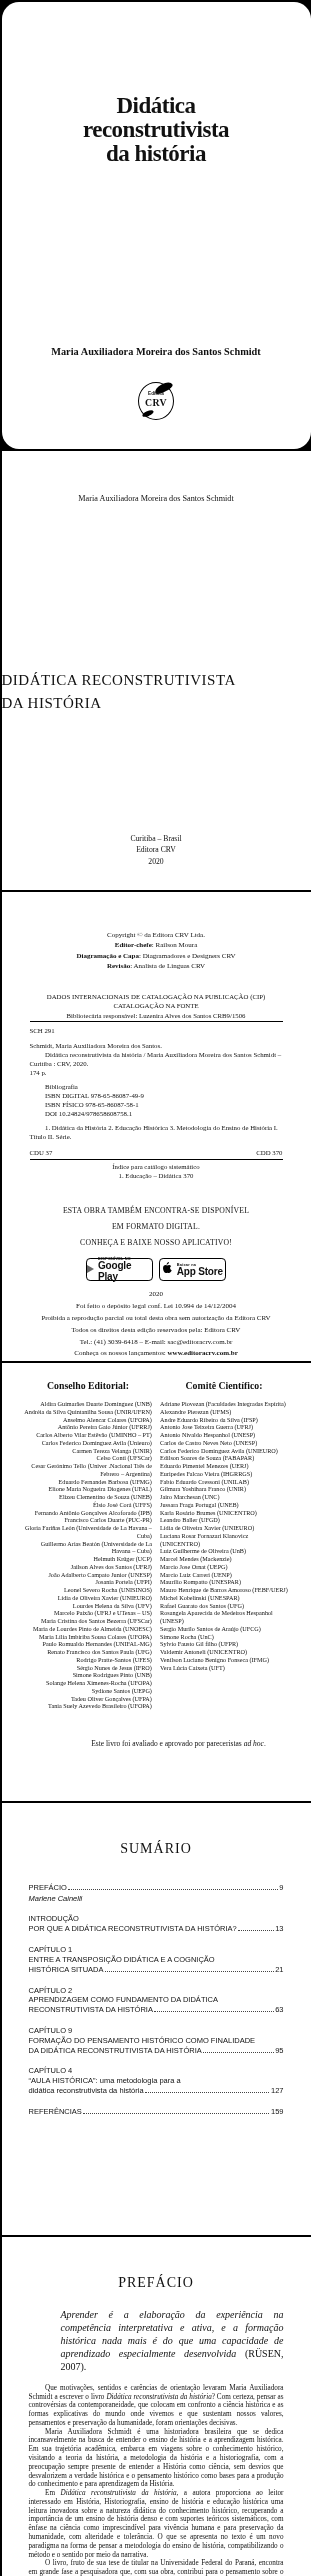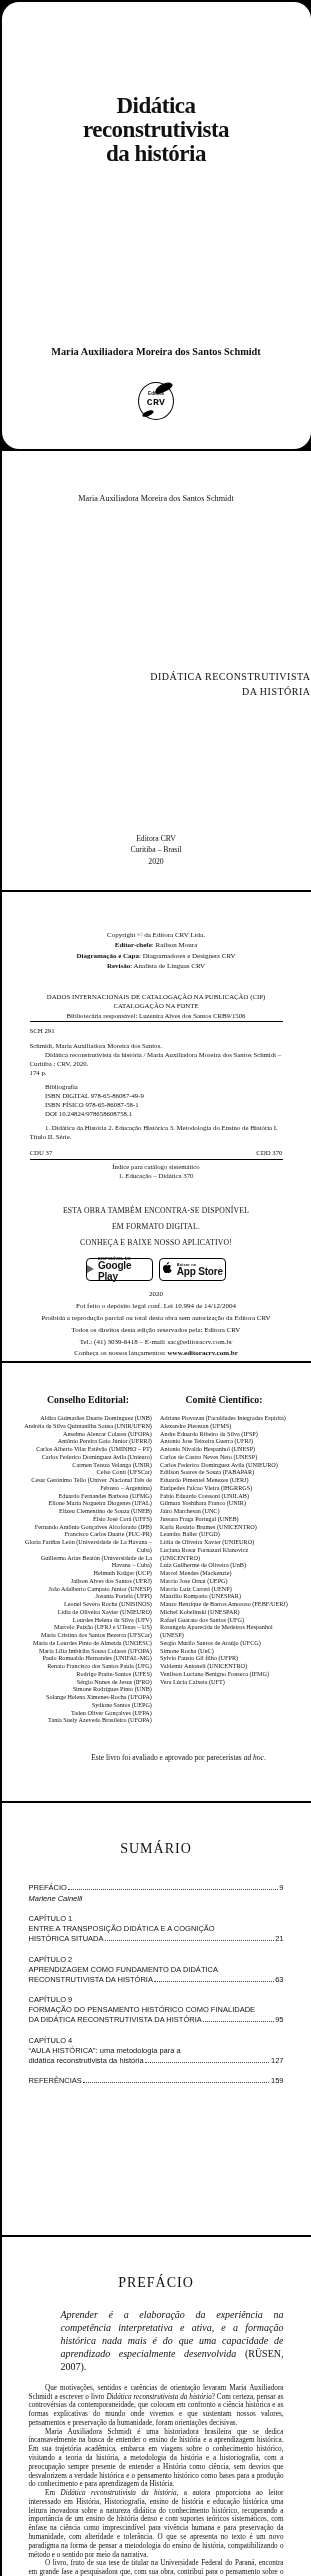--- a/index.html
+++ b/index.html
@@ -26,26 +26,26 @@
   .logo{position:absolute;left:50%;transform:translateX(-50%);width:36px;height:38px;
     border:1px solid #000;border-radius:50%;box-sizing:border-box;background:#fff;}
   .logo-cover{top:380px;}
   .logo::before{content:"";position:absolute;top:1.5px;right:0.5px;width:18.5px;height:7.7px;
     background:#000;border-radius:50%/65% 65% 35% 35%;transform:rotate(-27deg);}
   .logo::after{content:"";position:absolute;bottom:2.1px;left:2.6px;width:12.4px;height:5.2px;
     background:#000;border-radius:50%;transform:rotate(-23deg);}
   .logo .ed{position:absolute;top:8.2px;left:0;width:100%;text-align:center;
     font-family:"Liberation Sans",sans-serif;font-weight:700;font-size:4.6px;}
   .logo .crv{position:absolute;top:14px;left:0;width:100%;text-align:center;
-    font-family:Liberation Mono, monospace;font-weight:700;font-size:9.8px;letter-spacing:0.3px;}
+    font-family:Liberation Serif, serif;font-weight:700;font-size:9.8px;letter-spacing:0.3px;}
 
   
   .ht-author{position:absolute;top:43px;left:0;width:100%;text-align:center;font-size:8.2px;}
-  .ht-title{position:absolute;top:218px;left:0;width:100%;text-align:right;
-    font-size:10px;line-height:1.55;letter-spacing:0.5px;}
+  .ht-title{position:absolute;top:218px;left:0;width:100%;text-align:left;
+    font-size:15px;line-height:1.55;letter-spacing:0.5px;}
   .ht-imprint{position:absolute;top:382px;left:0;width:100%;text-align:center;
     font-size:7.7px;line-height:1.5;}
 
   
   .pg-pad{padding:8px 27px;}
   .copy-block{margin-top:30px;text-align:center;font-size:7px;line-height:1.5;}
   .cip{width:253px;margin:20.6px auto 0 auto;font-size:6.8px;}
   .cip-head{text-align:center;line-height:1.35;border-bottom:1px solid #000;padding-bottom:1.5px;}
   .cip-body{margin-top:5.2px;line-height:1.32;}
   .cip-ind{text-indent:15.5px;}
@@ -59,21 +59,21 @@
   .badge{width:67px;height:23px;border:1px solid #000;border-radius:4.1px;background:#fff;
     display:flex;align-items:center;justify-content:center;gap:4.1px;box-sizing:border-box;}
   .badge-txt{text-align:left;font-family:"Liberation Sans",sans-serif;}
   .badge-top{font-size:3.9px;font-weight:700;letter-spacing:0.2px;}
   .badge-main{font-size:10px;font-weight:700;letter-spacing:-0.2px;line-height:1.05;}
   .play-tri{width:0;height:0;border-left:7.7px solid #666;border-top:4.6px solid transparent;
     border-bottom:4.6px solid transparent;}
   .copy-footer{margin-top:8.2px;text-align:center;font-size:7px;line-height:1.7;}
 
   
-  .cols{display:flex;gap:8.2px;width:264px;margin:31px auto 0 auto;}
+  .cols{display:flex;gap:8.2px;width:264px;margin:17px auto 0 auto;}
   .col{flex:1;font-size:6.2px;line-height:1.25;}
   .col-l{text-align:right;}
   .col-r{text-align:left;}
   .col-title{font-size:9.8px;font-weight:700;text-align:center;margin-bottom:8.2px;}
   .adhoc{margin-top:29px;text-align:center;font-size:7.5px;padding-left:45px;}
 
   
   .big-heading{text-align:center;font-size:14px;letter-spacing:1px;}
   .toc-wrap{margin-top:26px;font-family:"Liberation Sans",sans-serif;font-size:7.5px;line-height:1.32;}
   .toc-entry{margin-bottom:10.8px;}
@@ -107,22 +107,22 @@
     </div>
   </section>
 
   <section class="page">
     <div class="ht-author">Maria Auxiliadora Moreira dos Santos Schmidt</div>
     <div class="ht-title">
       <div>DIDÁTICA RECONSTRUTIVISTA</div>
       <div>DA HISTÓRIA</div>
     </div>
     <div class="ht-imprint">
+      <div>Curitiba – Brasil</div>
       <div>Editora CRV</div>
-      <div>Curitiba – Brasil</div>
       <div>2020</div>
     </div>
   </section>
 
   <section class="page pg-pad">
     <div class="copy-block">
       <div>Copyright © da Editora CRV Ltda.</div>
       <div><span class="b">Editor-chefe</span><span>: Railson Moura</span></div>
       <div><span class="b">Diagramação e Capa</span><span>: Diagramadores e Designers CRV</span></div>
       <div><span class="b">Revisão</span><span>: Analista de Línguas CRV</span></div>
@@ -286,20 +286,30 @@
       <div class="toc-entry">
 
         <div class="toc-row">
             <span>PREFÁCIO </span>
             <span class="toc-dots"></span>
             <span class="toc-page">9</span>
           </div>
         <div class="toc-sub">Marlene Cainelli</div>
       </div>
 
+      <div class="toc-entry">
+        <div class="toc-line">INTRODUÇÃO</div>
+
+        <div class="toc-row">
+            <span>POR QUE A DIDÁTICA RECONSTRUTIVISTA DA HISTÓRIA?</span>
+            <span class="toc-dots"></span>
+            <span class="toc-page">13</span>
+          </div>
+
+      </div>
 
       <div class="toc-entry">
         <div class="toc-line">CAPÍTULO 1</div>
         <div class="toc-line">ENTRE A TRANSPOSIÇÃO DIDÁTICA E A COGNIÇÃO</div>
         <div class="toc-row">
             <span>HISTÓRICA SITUADA</span>
             <span class="toc-dots"></span>
             <span class="toc-page">21</span>
           </div>
 

